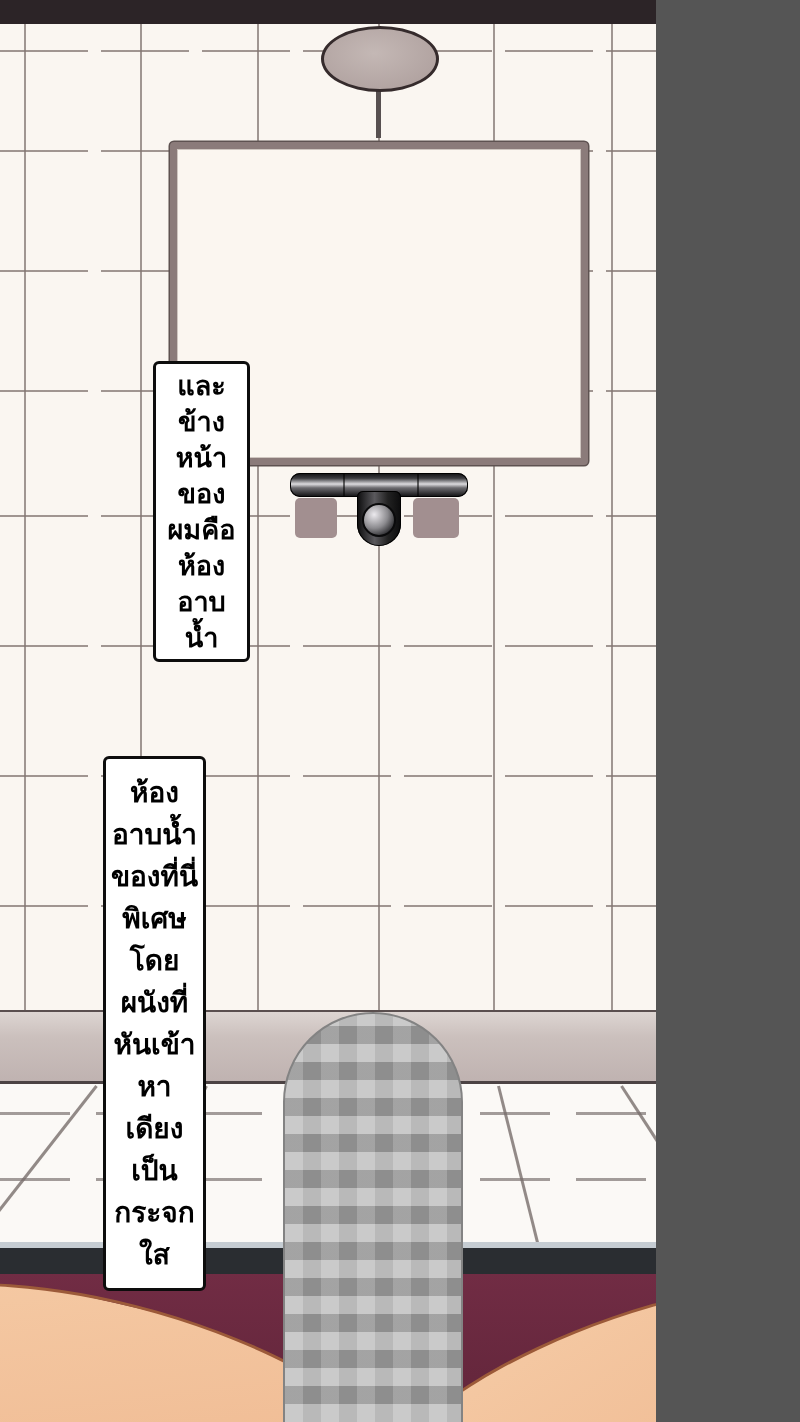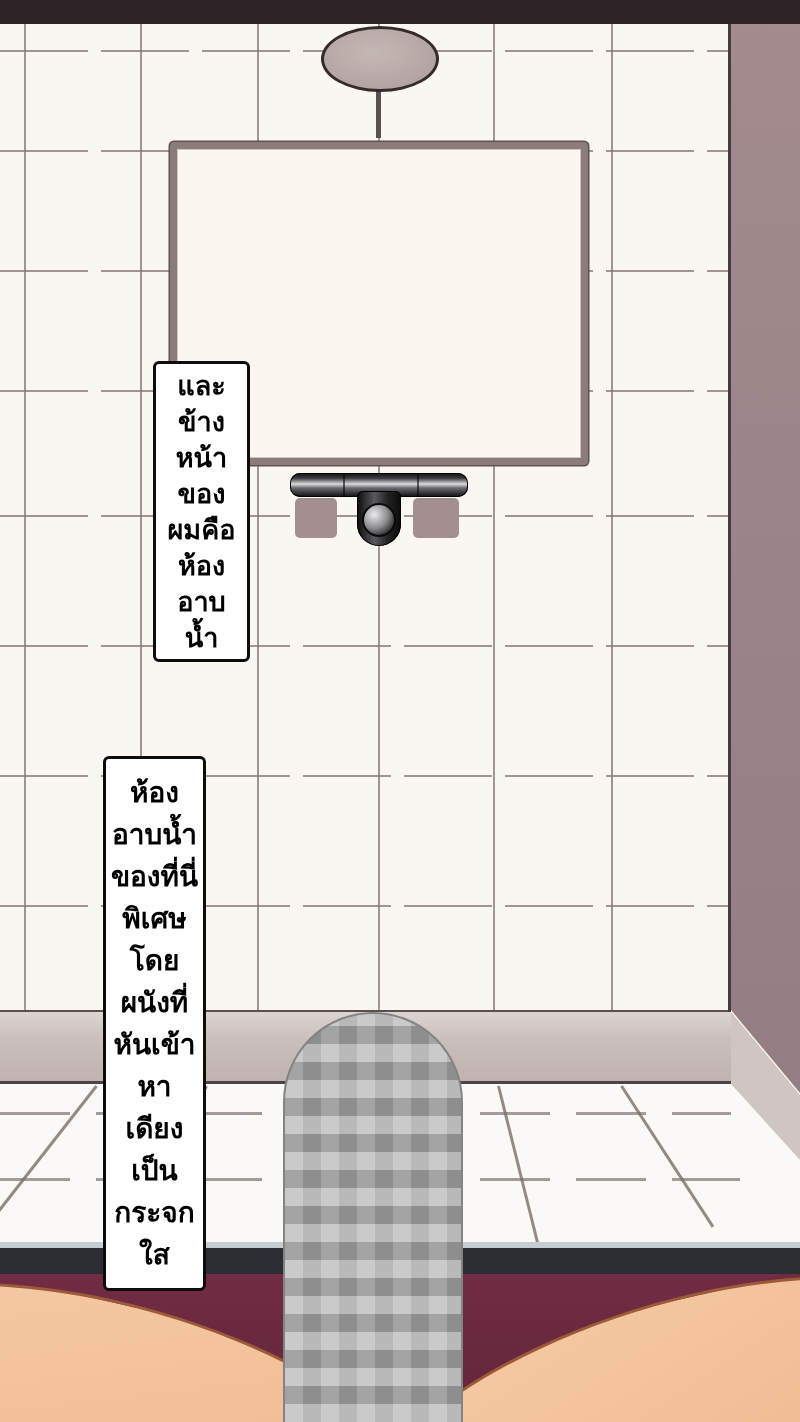--- a/index.html
+++ b/index.html
@@ -1,17 +1,17 @@
 <!DOCTYPE html>
 <html style="--ceiling: #2c2427; --wall_tile: #faf6f1; --grout: #8c7f7c; --side_wall: #9a8487; --mirror_frame: #8b7b7a; --mirror_glass: #fbf6f0; --backplate: #a28f90; --ledge: #c6bab8; --floor: #fbf9f6; --bed_frame: #2a2d31; --bed: #712c44; --skin: #f2bf9c; --narration_bg: #ffffff; --narration_border: #0d0d0d;"><head>
 <meta charset="utf-8">
 <style>
   html,body{margin:0;padding:0;background:#555;}
   #stage{
-    position:relative;width:800px;height:1422px;overflow:hidden;
+    position:relative;width:656px;height:1422px;overflow:hidden;
     background:var(--wall_tile,#faf6f1);
     font-family:"Liberation Sans","DejaVu Sans",sans-serif;
   }
   #stage *{position:absolute;box-sizing:border-box;}
 
   
   .ceiling{left:0;top:0;width:800px;height:24px;background:var(--ceiling,#2c2427);z-index:3;}
 
   
   .grout-v{top:24px;height:986px;width:2px;background:rgba(130,117,113,.75);z-index:1;}

